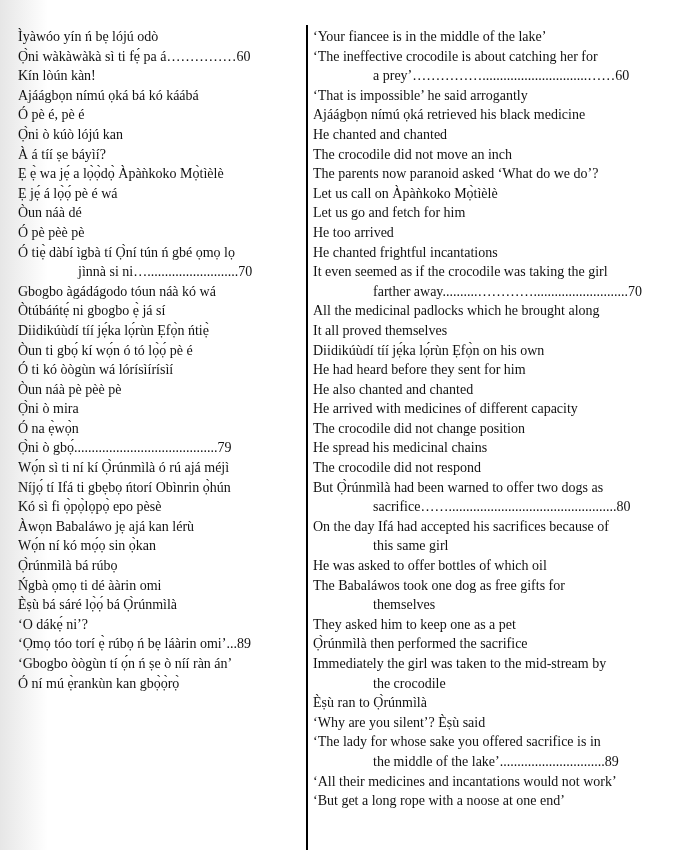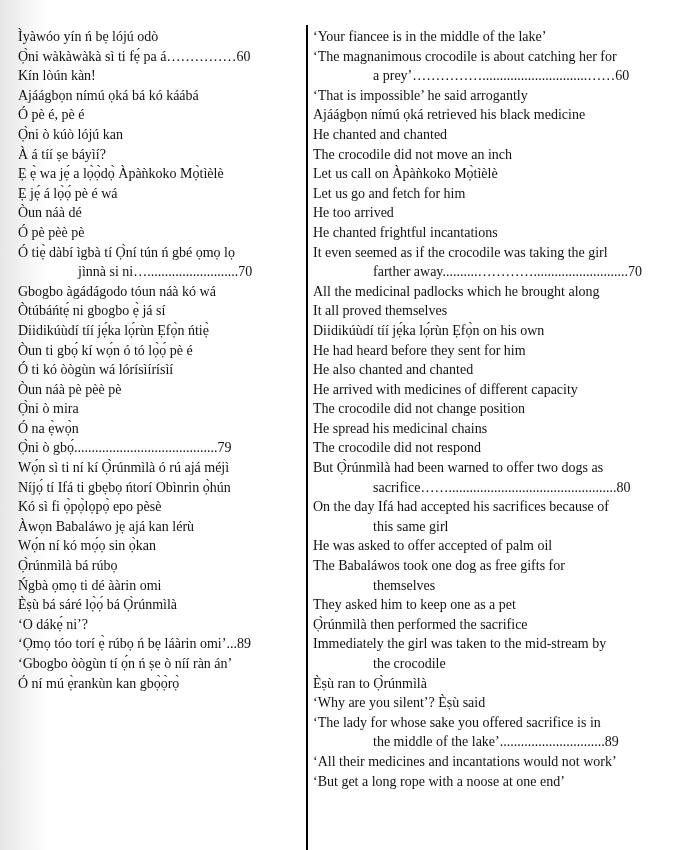--- a/index.html
+++ b/index.html
@@ -53,46 +53,47 @@
     <span class="line">Ńgbà ọmọ ti dé ààrin omi</span>
     <span class="line">Èṣù bá sáré lọ̀ọ́ bá Ọ̀rúnmìlà</span>
     <span class="line">‘O dákẹ́ ni’?</span>
     <span class="line">‘Ọmọ tóo torí ẹ̀ rúbọ ń bẹ láàrin omi’...89</span>
     <span class="line">‘Gbogbo òògùn tí ọ́n ń ṣe ò níí ràn án’</span>
     <span class="line">Ó ní mú ẹ̀rankùn kan gbọ̀ọ̀rọ̀</span>
   </div>
 <div class="divider"></div>
 <div class="col col-right" id="col-english">
     <span class="line">‘Your fiancee is in the middle of the lake’</span>
-    <span class="line">‘The magnanimous crocodile is about catching her for</span>
+    <span class="line">‘The ineffective crocodile is about catching her for</span>
     <span class="line cont">a prey’……………..............................……60</span>
     <span class="line">‘That is impossible’ he said arrogantly</span>
     <span class="line">Ajáágbọn nímú ọká retrieved his black medicine</span>
     <span class="line">He chanted and chanted</span>
     <span class="line">The crocodile did not move an inch</span>
+    <span class="line">The parents now paranoid asked ‘What do we do’?</span>
     <span class="line">Let us call on Àpàǹkoko Mọ̀tìèlè</span>
     <span class="line">Let us go and fetch for him</span>
     <span class="line">He too arrived</span>
     <span class="line">He chanted frightful incantations</span>
     <span class="line">It even seemed as if the crocodile was taking the girl</span>
     <span class="line cont">farther away..........…………...........................70</span>
     <span class="line">All the medicinal padlocks which he brought along</span>
     <span class="line">It all proved themselves</span>
     <span class="line">Diidikúùdí tíí jẹ́ka lọ́rùn Ẹfọ̀n on his own</span>
     <span class="line">He had heard before they sent for him</span>
     <span class="line">He also chanted and chanted</span>
     <span class="line">He arrived with medicines of different capacity</span>
     <span class="line">The crocodile did not change position</span>
     <span class="line">He spread his medicinal chains</span>
     <span class="line">The crocodile did not respond</span>
     <span class="line">But Ọ̀rúnmìlà had been warned to offer two dogs as</span>
     <span class="line cont">sacrifice……................................................80</span>
     <span class="line">On the day Ifá had accepted his sacrifices because of</span>
     <span class="line cont">this same girl</span>
-    <span class="line">He was asked to offer accepted of palm oil</span>
+    <span class="line">He was asked to offer bottles of which oil</span>
     <span class="line">The Babaláwos took one dog as free gifts for</span>
     <span class="line cont">themselves</span>
     <span class="line">They asked him to keep one as a pet</span>
     <span class="line">Ọ̀rúnmìlà then performed the sacrifice</span>
     <span class="line">Immediately the girl was taken to the mid-stream by</span>
     <span class="line cont">the crocodile</span>
     <span class="line">Èṣù ran to Ọ̀rúnmìlà</span>
     <span class="line">‘Why are you silent’? Èṣù said</span>
     <span class="line">‘The lady for whose sake you offered sacrifice is in</span>
     <span class="line cont">the middle of the lake’..............................89</span>

